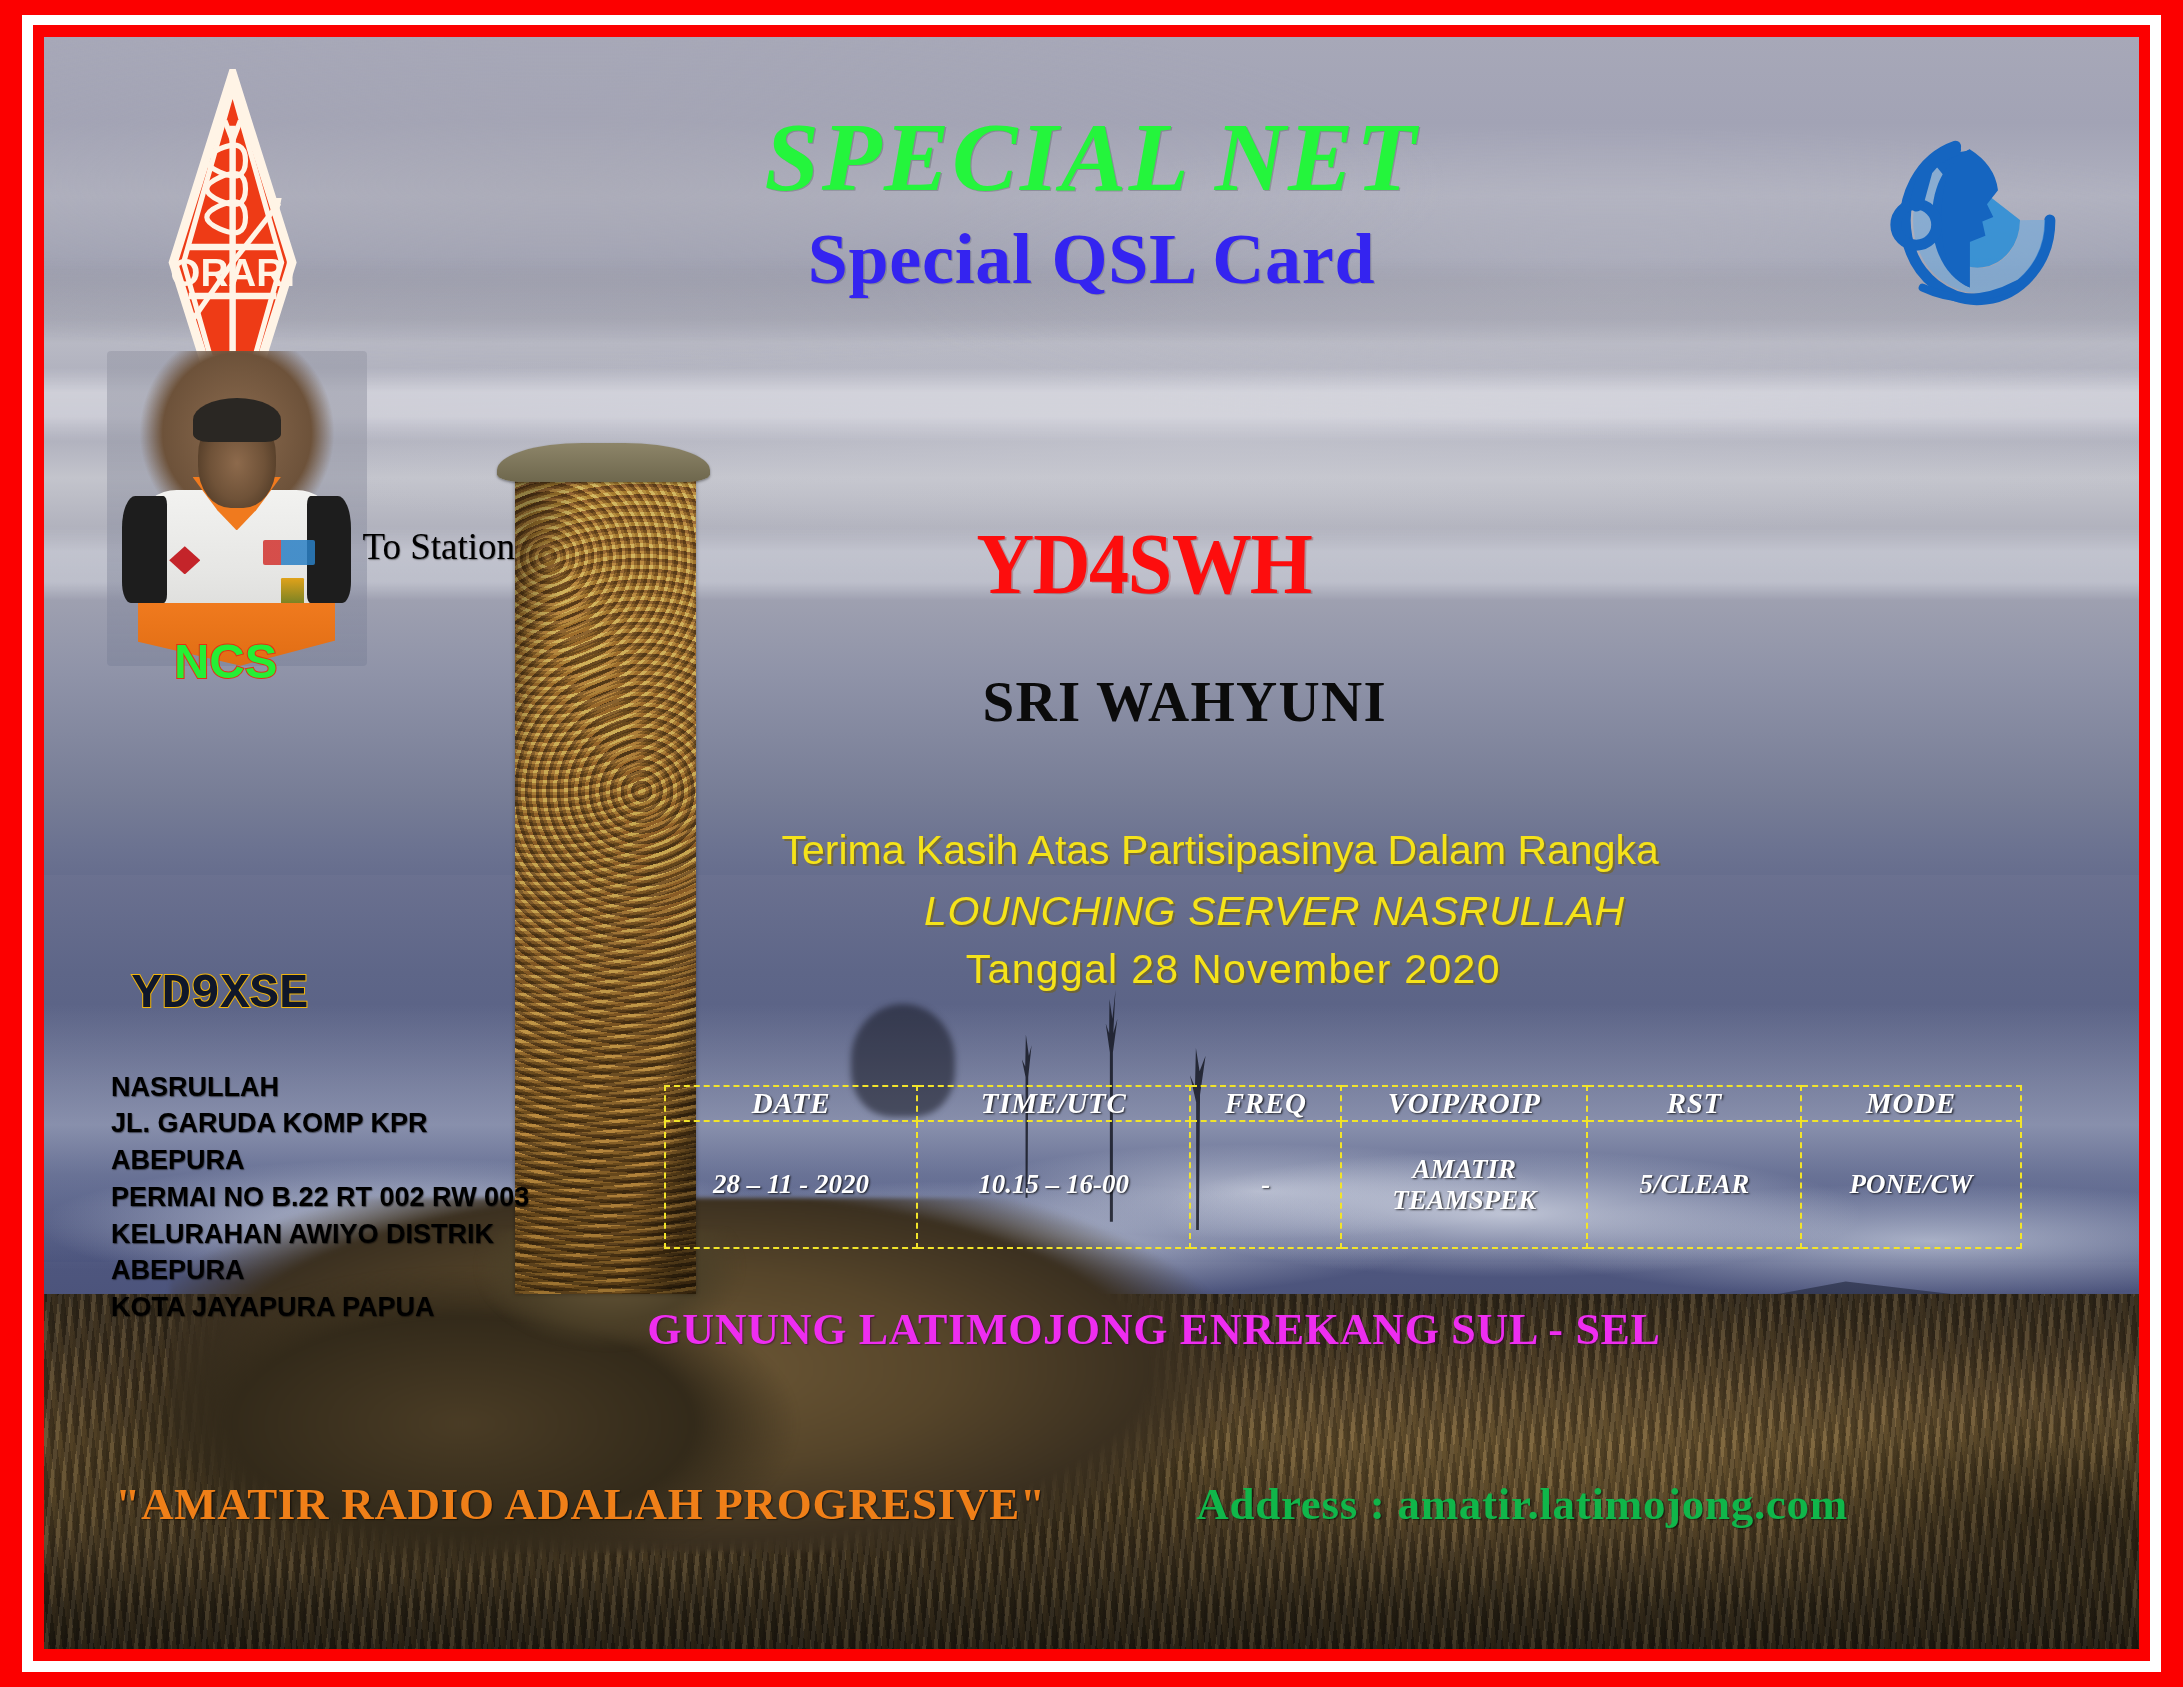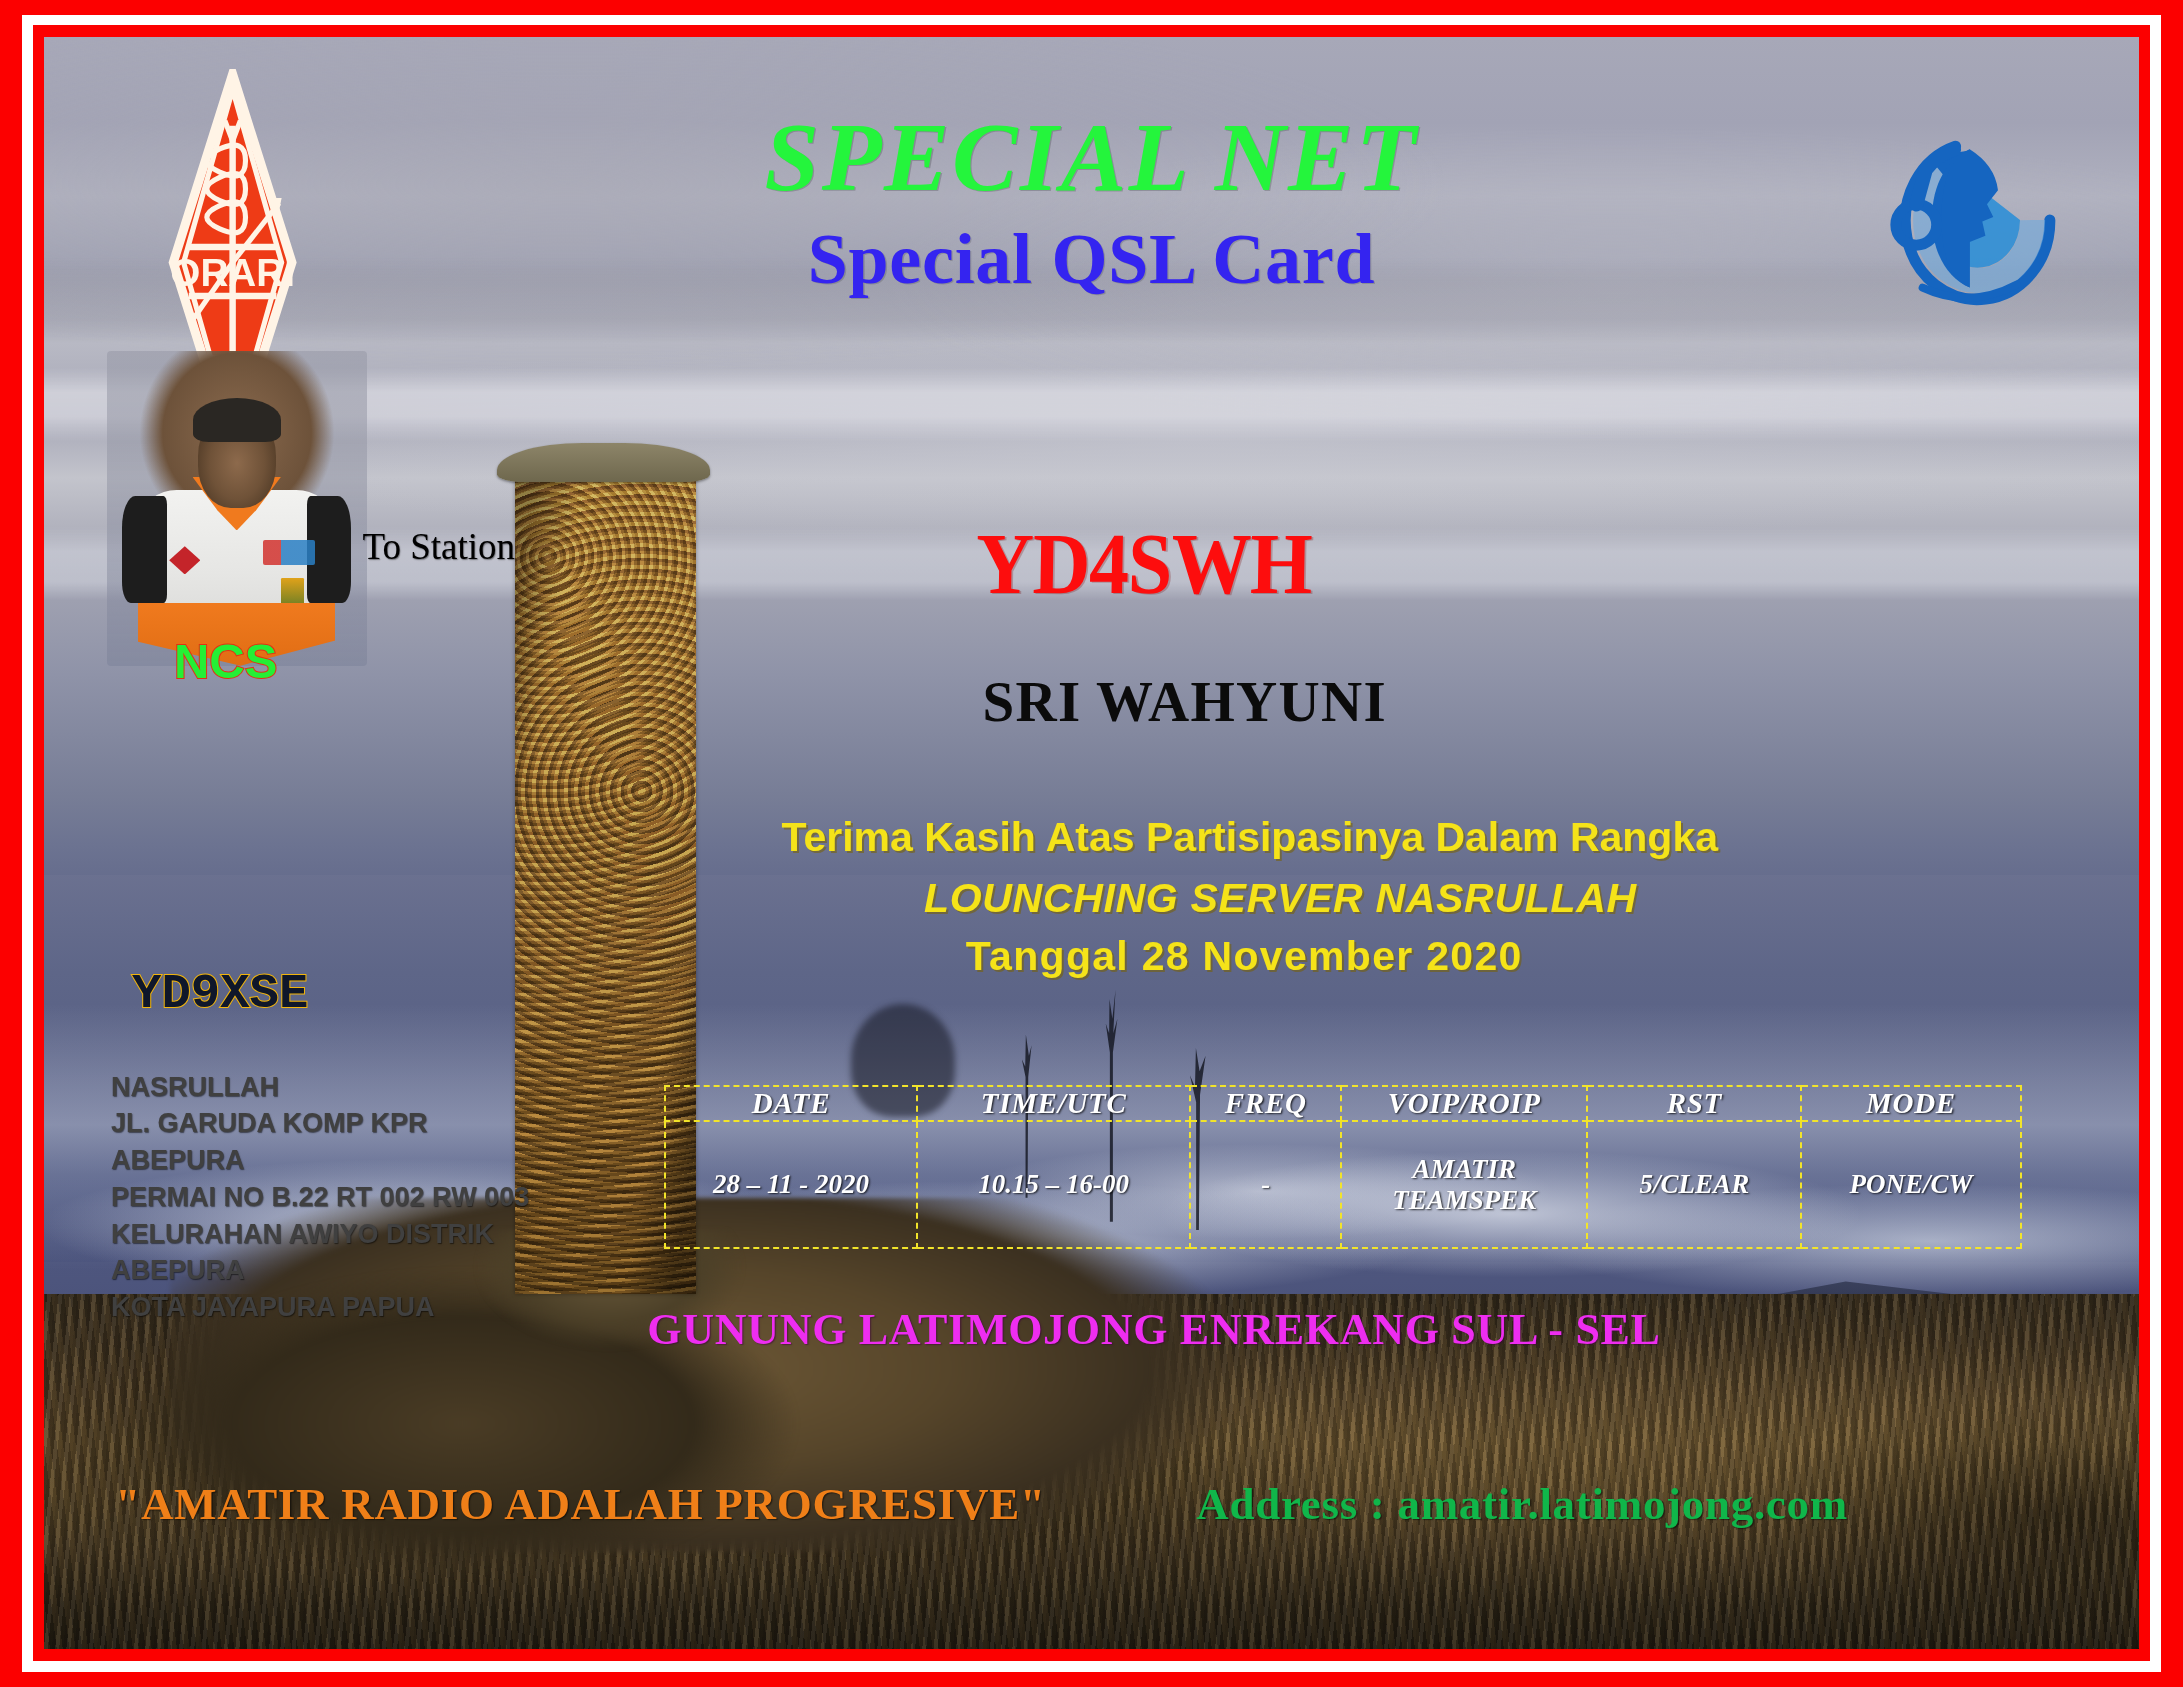--- a/index.html
+++ b/index.html
@@ -194,40 +194,40 @@
   }
   #t-yd9xse{
     left:4.2%;top:57.6%;
     font-family:Liberation Mono, monospace;font-weight:bold;
     font-size:49px;color:#0f172a;
     -webkit-text-stroke:2px #f2b50c;paint-order:stroke fill;
   }
   #addr-block{
     left:3.2%;top:64.0%;
     font-family:"Liberation Sans",sans-serif;font-weight:bold;
-    font-size:27px;line-height:1.36;color:#404040;
+    font-size:27px;line-height:1.36;color:#000000;
     text-shadow:0.7px 0.7px 1.3px rgba(0,0,0,.55);
   }
   #addr-block div{white-space:nowrap;}
 
   #t-call{
     left:44.5%;top:29.5%;
     font-family:"Liberation Serif",serif;font-weight:bold;
     font-size:87px;color:#fd0d0d;letter-spacing:-1.3px;
     transform:scaleX(.92) skewX(-1deg);transform-origin:left center;
     text-shadow:2px 1.3px 0 rgba(120,0,0,.25);
   }
   #t-name{
     left:44.8%;top:39.2%;
     font-family:"Liberation Serif",serif;font-weight:bold;
     font-size:57px;color:#0b0b0b;letter-spacing:1.3px;
   }
   .y-line{
-    font-family:"Liberation Sans",sans-serif;font-weight:bold;
-    color:#f5e319;text-shadow:2px 2px 0 rgba(120,96,0,.55);
+    font-family:"Liberation Sans",sans-serif;font-weight:normal;
+    color:#f5e319;text-shadow:2px 2px 0 rgba(120,96,0,.55);margin-top:13px;
   }
   #t-thanks{left:35.2%;top:48.2%;font-size:41px;}
   #t-launch{left:42.0%;top:52.0%;font-size:41px;font-style:italic;letter-spacing:0.7px;}
   #t-tanggal{left:44.0%;top:55.6%;font-size:41px;letter-spacing:1.3px;}
 
   #t-gunung{
     left:28.8%;top:78.6%;
     font-family:"Liberation Serif",serif;font-weight:bold;
     font-size:44px;color:#ee2df0;letter-spacing:0.7px;
     text-shadow:1.3px 1.3px 1.3px rgba(60,0,60,.5);

